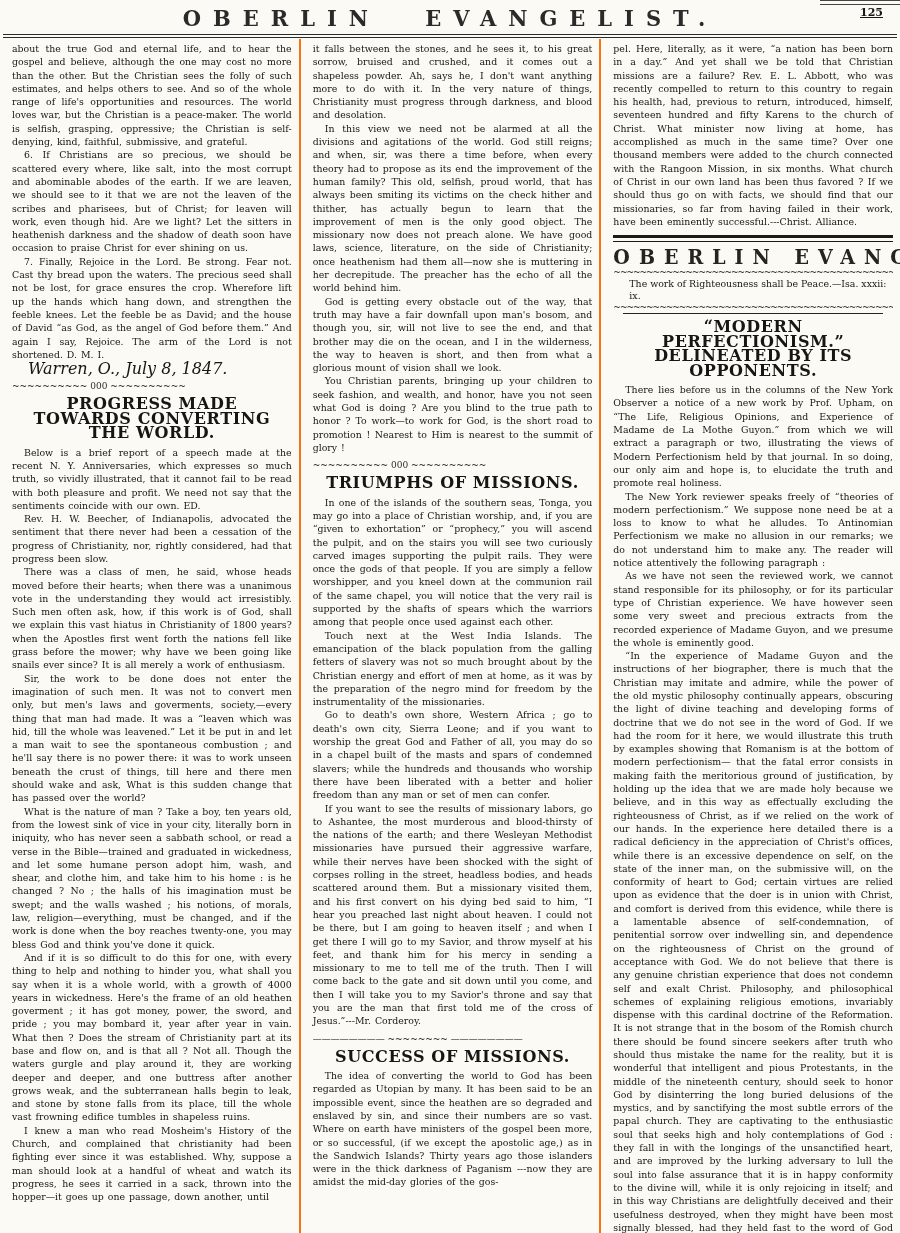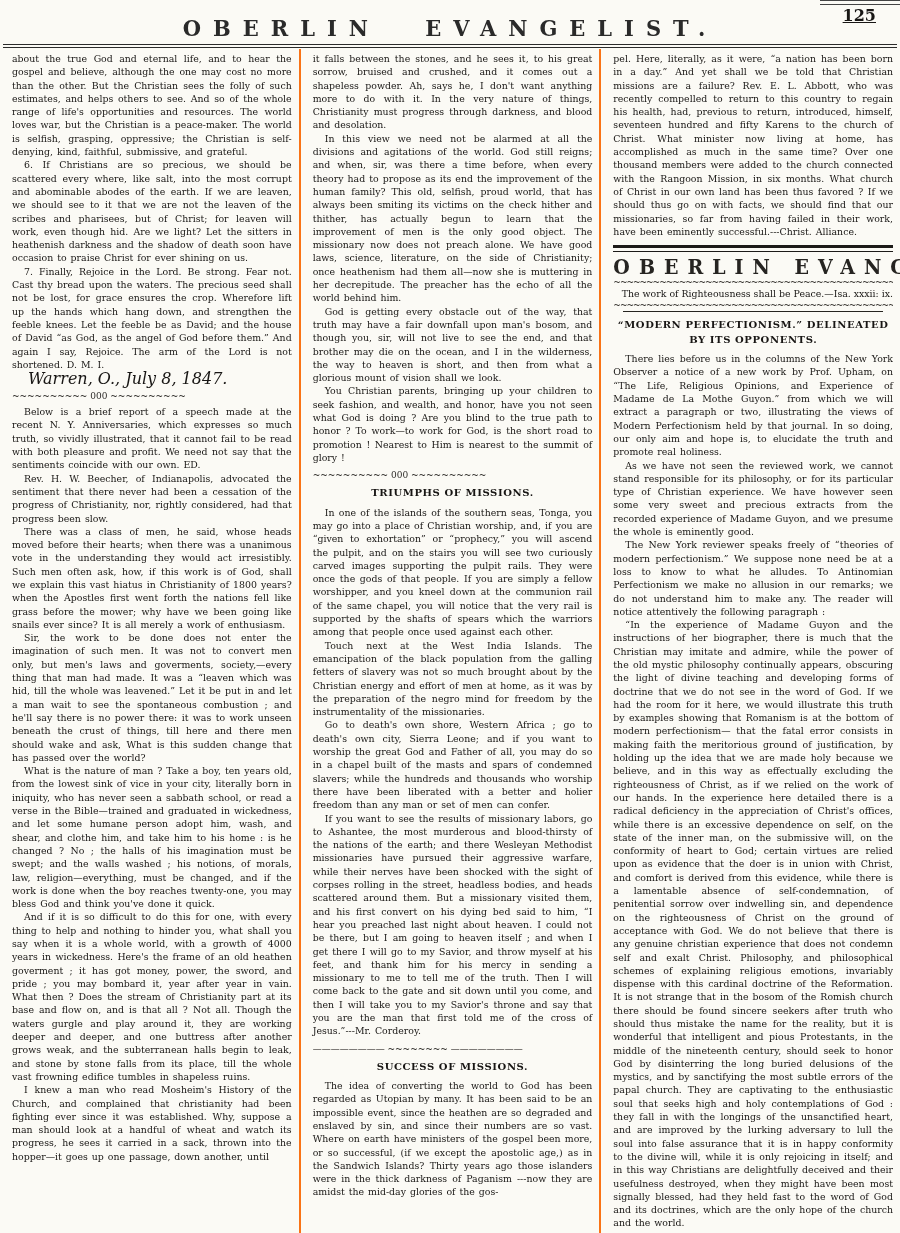--- a/index.html
+++ b/index.html
@@ -2,59 +2,59 @@
 <html><head>
 <meta charset="utf-8">
 <style>
   html,body { margin:0; padding:0; background:#d8d5cd; }
   .page {
     width:900px; height:1233px; margin:0 auto; background:#fbfaf5;
     color:#181614; font-family:"DejaVu Serif", serif;
     box-sizing:border-box; overflow:hidden; position:relative;
   }
   
-  .masthead-row { position:relative; height:26px; padding-top:16px; }
+  .masthead-row { position:relative; height:26px; padding-top:6px; }
   .paper-title {
     text-align:center; font-size:21px; font-weight:bold;
     letter-spacing:12px; word-spacing:26px; white-space:nowrap;
     transform:scaleY(1.05); color:#2a2a2a;
   }
-  .page-number { position:absolute; right:24px; top:6px; font-size:16px; font-weight:bold;text-decoration:underline; }
+  .page-number { position:absolute; right:17px; top:6px; font-size:11px; font-weight:bold;text-decoration:underline; }
   .corner-rule { position:absolute; right:0; top:0; width:80px; height:3px;
     border-top:1px solid #444; border-bottom:1px solid #444; }
   .head-rule { border-top:1.5px solid #2b2b2b; border-bottom:1px solid #2b2b2b; height:2px; margin:2px 3px 0 3px; }
   
   .cols { display:flex; height:1198px; margin-top:1px; }
   .col { flex:1 1 0; padding:3px 7px 0 12px; overflow:hidden; }
   .col + .col { border-left:2px solid #f97316; }
   
   .para {
     margin:0; text-align:justify; font-size:9.4px; line-height:13.3px;
     text-indent:12px; word-spacing:1px;
   }
   .noindent { text-indent:0; }
   .sig-line { margin:1px 0 0 16px; font-style:italic; font-size:16px; line-height:13px; }
   .article-head {
-    text-align:center; font-weight:bold; font-size:10px; line-height:14.5px;
+    text-align:center; font-weight:bold; font-size:16px; line-height:14.5px;
     margin:6px 4px 5px 4px; letter-spacing:0.6px;
   }
   .ornament {
     font-size:9px; letter-spacing:0; line-height:10px;
     margin:6px 0 4px 0; white-space:nowrap; overflow:hidden; color:#2e2c29;
   }
   
   .mast { margin-top:7px; }
   .mast-ruletop { border-top:3px solid #1c1a18; border-bottom:1px solid #1c1a18; height:3px; margin:0 0 3px 0; }
   .mast-title {
     text-align:center; font-size:19px; font-weight:bold; letter-spacing:9px;
     white-space:nowrap; color:#262421; margin:1px 0 0 0; transform:scaleY(1.08);
   }
   .wavy { text-align:center; font-size:9px; line-height:7px; letter-spacing:-1px;
     white-space:nowrap; overflow:hidden; margin:2px 0; color:#33302c; }
-  .mast-motto { text-align:right; font-size:9.4px; line-height:12px; margin:2px 0 1px 0; }
+  .mast-motto { text-align:left; font-size:9.4px; line-height:12px; margin:2px 0 1px 16px; }
   .mast-dateline {
     text-align:center; font-size:16.5px; font-weight:bold; letter-spacing:3px;
     margin:4px 0 2px 0; white-space:nowrap; transform:scaleY(1.05);
   }
   .mast-rulebot { border-top:1px solid #26241f; height:0; margin:2px 10px 4px 10px; }
 </style>
 </head>
 <body>
 
 <div class="page">
@@ -67,20 +67,21 @@
   <div class="head-rule"></div>
 
   <div class="cols">
 
     <div class="col">
       <p class="para noindent">about the true God and eternal life, and to hear the gospel and believe, although the one may cost no more than the other.  But the Christian sees the folly of such estimates, and helps others to see.  And so of the whole range of life's opportunities and resources.  The world loves war, but the Christian is a peace-maker. The world is selfish, grasping, oppressive; the Christian is self-denying, kind, faithful, submissive, and grateful.</p>
       <p class="para">6. If Christians are so precious, we should be scattered every where, like salt, into the most corrupt and abominable abodes of the earth.  If we are leaven, we should see to it that we are not the leaven of the scribes and pharisees, but of Christ; for leaven will work, even though hid.  Are we light?  Let the sitters in heathenish darkness and the shadow of death soon have occasion to praise Christ for ever shining on us.</p>
       <p class="para">7. Finally, Rejoice in the Lord.  Be strong.  Fear not.  Cast thy bread upon the waters.  The precious seed shall not be lost, for grace ensures the crop. Wherefore lift up the hands which hang down, and strengthen the feeble knees.  Let the feeble be as David; and the house of David “as God, as the angel of God before them.”  And again I say, Rejoice.  The arm of the Lord is not shortened.            D. M. I.</p>
       <p class="sig-line">Warren, O., July 8, 1847.</p>
       <div class="ornament">~~~~~~~~~~ 000 ~~~~~~~~~~</div>
+      <h2 class="article-head">PROGRESS MADE TOWARDS CONVERTING THE WORLD.</h2>
       <p class="para">Below is a brief report of a speech made at the recent N. Y. Anniversaries, which expresses so much truth, so vividly illustrated, that it cannot fail to be read with both pleasure and profit.  We need not say that the sentiments coincide with our own.                                         ED.</p>
       <p class="para">Rev. H. W. Beecher, of Indianapolis, advocated the sentiment that there never had been a cessation of the progress of Christianity, nor, rightly considered, had that progress been slow.</p>
       <p class="para">There was a class of men, he said, whose heads moved before their hearts; when there was a unanimous vote in the understanding they would act irresistibly. Such men often ask, how, if this work is of God, shall we explain this vast hiatus in Christianity of 1800 years? when the Apostles first went forth the nations fell like grass before the mower; why have we been going like snails ever since?  It is all merely a work of enthusiasm.</p>
       <p class="para">Sir, the work to be done does not enter the imagination of such men.  It was not to convert men only, but men's laws and goverments, society,—every thing that man had made.  It was a “leaven which was hid, till the whole was leavened.”  Let it be put in and let a man wait to see the spontaneous combustion ; and he'll say there is no power there: it was to work unseen beneath the crust of things, till here and there men should wake and ask, What is this sudden change that has passed over the world?</p>
       <p class="para">What is the nature of man ?  Take a boy, ten years old, from the lowest sink of vice in your city, literally born in iniquity, who has never seen a sabbath school, or read a verse in the Bible—trained and graduated in wickedness, and let some humane person adopt him, wash, and shear, and clothe him, and take him to his home : is he changed ?  No ; the halls of his imagination must be swept; and the walls washed ; his notions, of morals, law, religion—everything, must be changed, and if the work is done when the boy reaches twenty-one, you may bless God and think you've done it quick.</p>
       <p class="para">And if it is so difficult to do this for one, with every thing to help and nothing to hinder you, what shall you say when it is a whole world, with a growth of 4000 years in wickedness.  Here's the frame of an old heathen goverment ; it has got money, power, the sword, and pride ; you may bombard it, year after year in vain. What then ?  Does the stream of Christianity part at its base and flow on, and is that all ?  Not all.  Though the waters gurgle and play around it, they are working deeper and deeper, and one buttress after another grows weak, and the subterranean halls begin to leak, and stone by stone falls from its place, till the whole vast frowning edifice tumbles in shapeless ruins.</p>
       <p class="para">I knew a man who read Mosheim's History of the Church, and complained that christianity had been fighting ever since it was established.  Why, suppose a man should look at a handful of wheat and watch its progress, he sees it carried in a sack, thrown into the hopper—it goes up one passage, down another, until</p>
     </div>
 
     <div class="col">
@@ -106,20 +107,20 @@
         <div class="mast-ruletop"></div>
         <div class="mast-title">OBERLIN EVANGELIST</div>
         <div class="wavy">~~~~~~~~~~~~~~~~~~~~~~~~~~~~~~~~~~~~~~~~~~~~~~~~~~~~~~~~~~~~</div>
         <div class="mast-motto">The work of Righteousness shall be Peace.—Isa. xxxii: ix.</div>
         <div class="wavy">~~~~~~~~~~~~~~~~~~~~~~~~~~~~~~~~~~~~~~~~~~~~~~~~~~~~~~~~~~~~</div>
         <div class="mast-rulebot"></div>
       </div>
 
       <h2 class="article-head">“MODERN PERFECTIONISM.” DELINEATED BY ITS OPPONENTS.</h2>
       <p class="para">There lies before us in the columns of the New York Observer a notice of a new work by Prof. Upham, on “The Life, Religious Opinions, and Experience of Madame de La Mothe Guyon.” from which we will extract a paragraph or two, illustrating the views of Modern Perfectionism held by that journal.  In so doing, our only aim and hope is, to elucidate the truth and promote real holiness.</p>
+      <p class="para">The New York reviewer  speaks freely of “theories of modern perfectionism.”  We suppose none need be at a loss to know to what he alludes.  To Antinomian Perfectionism we make no allusion in our remarks; we do not understand him to make any.  The reader will notice attentively the following paragraph :</p>
       <p class="para">As we have not seen the reviewed work, we cannot stand responsible for its philosophy, or for its particular type of Christian experience.  We have however seen some very sweet and precious extracts from the recorded experience of Madame Guyon, and we presume the whole is eminently good.</p>
-      <p class="para">The New York reviewer  speaks freely of “theories of modern perfectionism.”  We suppose none need be at a loss to know to what he alludes.  To Antinomian Perfectionism we make no allusion in our remarks; we do not understand him to make any.  The reader will notice attentively the following paragraph :</p>
       <p class="para">“In the experience of Madame Guyon and the instructions of her biographer, there is much that the Christian may imitate and admire, while the power of the old mystic philosophy continually appears, obscuring the light of divine teaching and developing forms of doctrine that we do not see in the word of God.  If we had the room for it here, we would illustrate this truth by examples showing that Romanism is at the bottom of modern perfectionism— that the fatal error consists in making faith the meritorious ground of justification, by holding up the idea that we are made holy because we believe, and in this way as effectually excluding the righteousness of Christ, as if we relied on the work of our hands.  In the experience here detailed there is a  radical deficiency in the appreciation of Christ's offices, while there is an excessive dependence on self, on the state of the inner man, on the submissive will, on the conformity of heart to God; certain virtues are relied upon as evidence that the doer is in union with Christ, and comfort is derived from this evidence, while there is a lamentable absence of self-condemnation, of penitential sorrow over indwelling sin, and dependence on the righteousness of Christ on the ground of acceptance with God.  We do not believe that there is any genuine christian experience that does not condemn self and exalt Christ.  Philosophy, and philosophical schemes of explaining religious emotions, invariably dispense with this cardinal doctrine of the Reformation.  It is not strange that in the bosom of the Romish church there should be found sincere seekers after truth who should thus mistake the name for the reality, but it is wonderful that intelligent and pious Protestants, in the middle of the nineteenth century, should seek to honor God by disinterring the long buried delusions of the mystics, and by sanctifying the most subtle errors of the papal church.  They are captivating to the enthusiastic soul that seeks high and holy contemplations of God : they fall in with the longings of the unsanctified heart, and are improved by the lurking adversary to lull the soul into false assurance that it is in happy conformity to the divine will, while it is only rejoicing in itself; and in this way Christians are delightfully deceived and their usefulness destroyed, when they might have been most signally blessed, had they held fast to the word of God and its doctrines, which are the only hope of the church and the world.</p>
 
     </div>
 
   </div>
 </div>
 
 </body></html>

